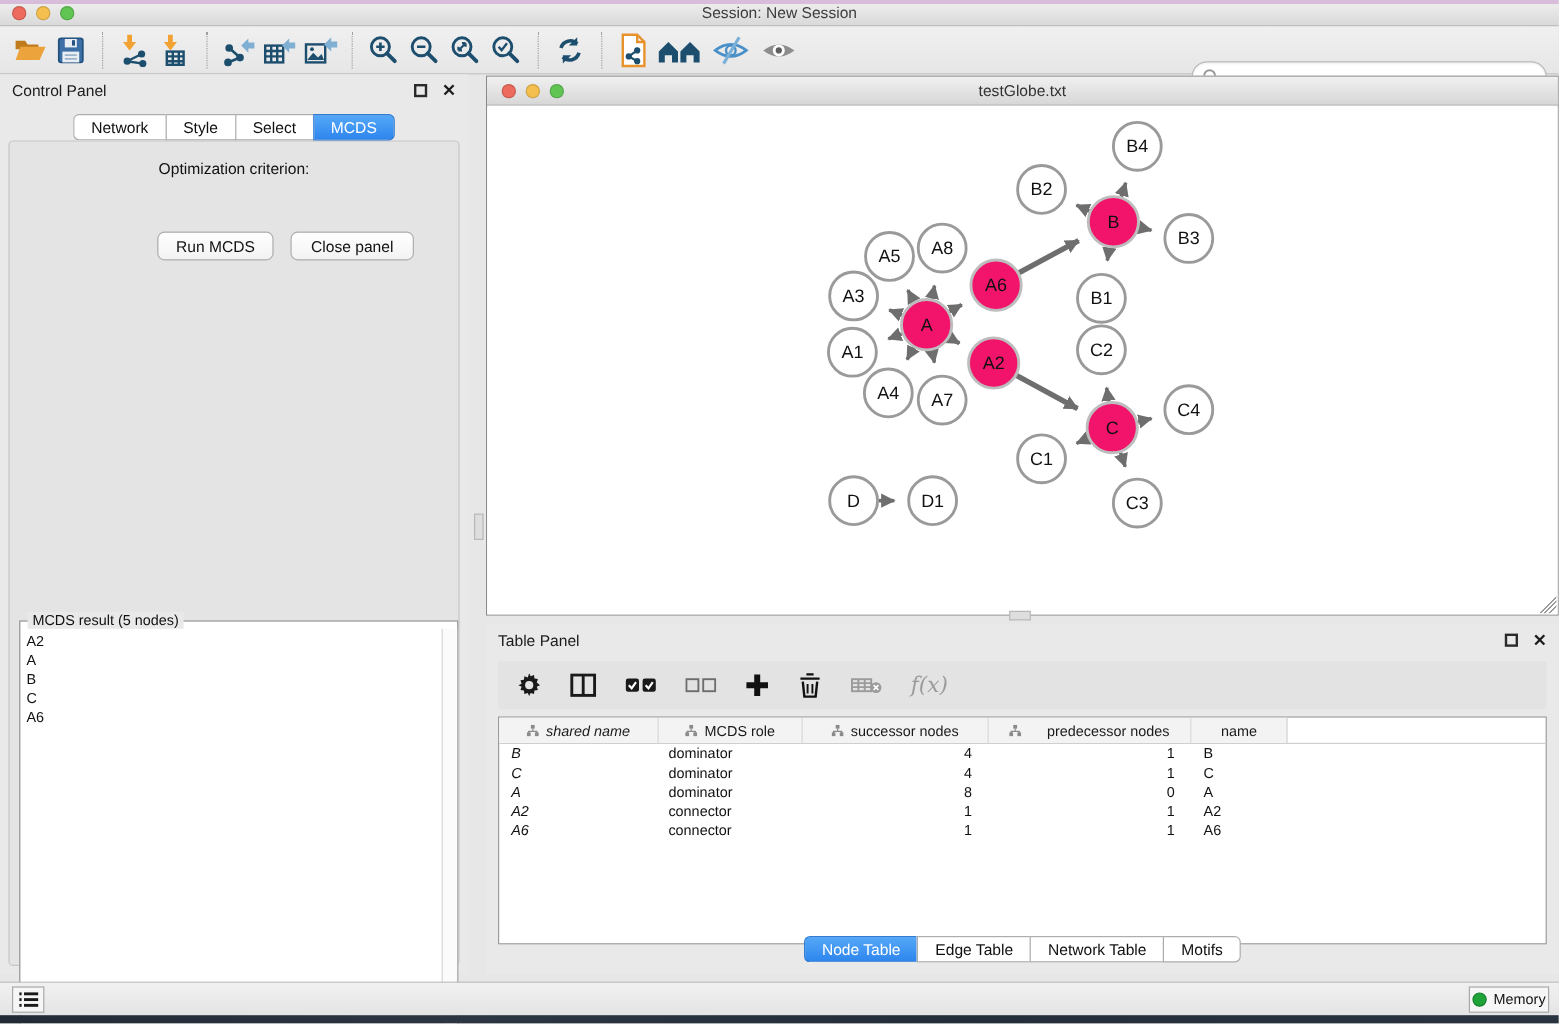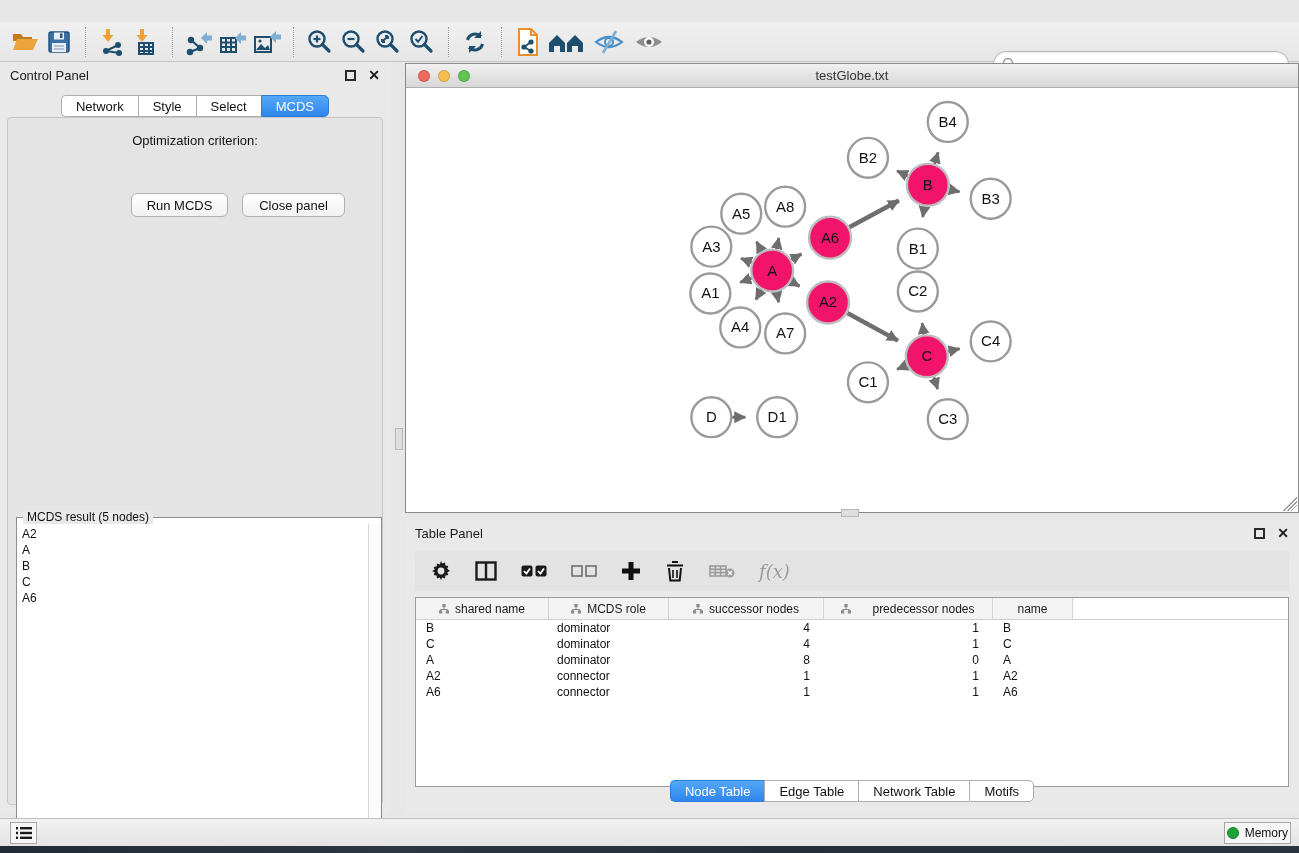--- a/index.html
+++ b/index.html
@@ -80,38 +80,46 @@
     border-radius:2px; display:flex; align-items:center; padding-left:16px; gap:24px; }
   .tp-icon { display:flex; align-items:center; justify-content:center; }
   #fx-label { font-family:"DejaVu Serif", serif; font-style:italic; font-size:18px; color:#9b9b9b; }
   #node-table { position:absolute; left:10px; top:77px; width:874px; height:190px; background:#fff; border:1px solid #9b9b9b; overflow:hidden; }
   .thead { display:flex; height:22px; border-bottom:1px solid #cfcfcf; }
   .thcell { background:#f3f3f3; border-right:1px solid #d4d4d4; display:flex; align-items:center; justify-content:center;
     gap:6px; font-size:12px; color:#1a1a1a; }
   .thcell svg { flex:0 0 auto; }
   .trow { display:flex; height:16px; align-items:center; }
   .tcell { font-size:12px; color:#111; overflow:hidden; white-space:nowrap; }
-  .c0 { width:133px; } .c1 { width:120px; } .c2 { width:155px; } .c3 { width:169px;gap:21px; } .c4 { width:80px; }
+  .c0 { width:133px;font-style:italic; } .c1 { width:120px; } .c2 { width:155px; } .c3 { width:169px;gap:21px; } .c4 { width:80px; }
   .l { text-align:left; padding-left:10px; } .r { text-align:right; padding-right:14px; }
   .tcell.c1 { padding-left:8px; }
   #tp-tabs { position:absolute; left:0; bottom:10px; width:894px; display:flex; justify-content:center; }
 
   
   #statusbar { left:0; top:818px; width:1299px; height:28px; background:linear-gradient(#f1f1f1,#e4e4e4); border-top:1px solid #c0c0c0; }
   #list-btn { position:absolute; left:10px; top:3px; width:27px; height:22px; background:#f6f6f6; border:1px solid #a8a8a8; display:flex; align-items:center; justify-content:center; }
   #memory-btn { position:absolute; right:8px; top:3px; height:22px; padding:0 2px; background:#f6f6f6; border:1px solid #a8a8a8;
     display:flex; align-items:center; gap:6px; font-size:12px; color:#111; }
   .mem-dot { width:12px; height:12px; border-radius:50%; background:#1ea339; border:1px solid #15802b; }
   #bottom-strip { left:0; top:846px; width:1299px; height:7px; background:linear-gradient(90deg,#222a35,#2c3542 30%,#242d3a 60%,#2a3340); }
 </style>
 </head>
 <body>
 
 <div id="stage">
 
+  <div id="titlebar" class="abs">
+    <div class="lights abs">
+      <span class="light l-red"></span>
+      <span class="light l-yellow"></span>
+      <span class="light l-green"></span>
+    </div>
+    <div id="session-title" class="abs">Session: New Session</div>
+  </div>
 
   <div id="toolbar" class="abs">
     <div class="tbtn">
       <svg width="28" height="24" viewBox="0 0 28 24">
           <path d="M2,4 h8 l2,3 h9 v4 h-19 z" fill="#c07b1d"></path>
           <path d="M2,20 L6,9 H27 L22,20 Z" fill="#eda33b"></path>
         </svg>
     </div>
     <div class="tbtn">
       <svg width="24" height="24" viewBox="0 0 24 24">

